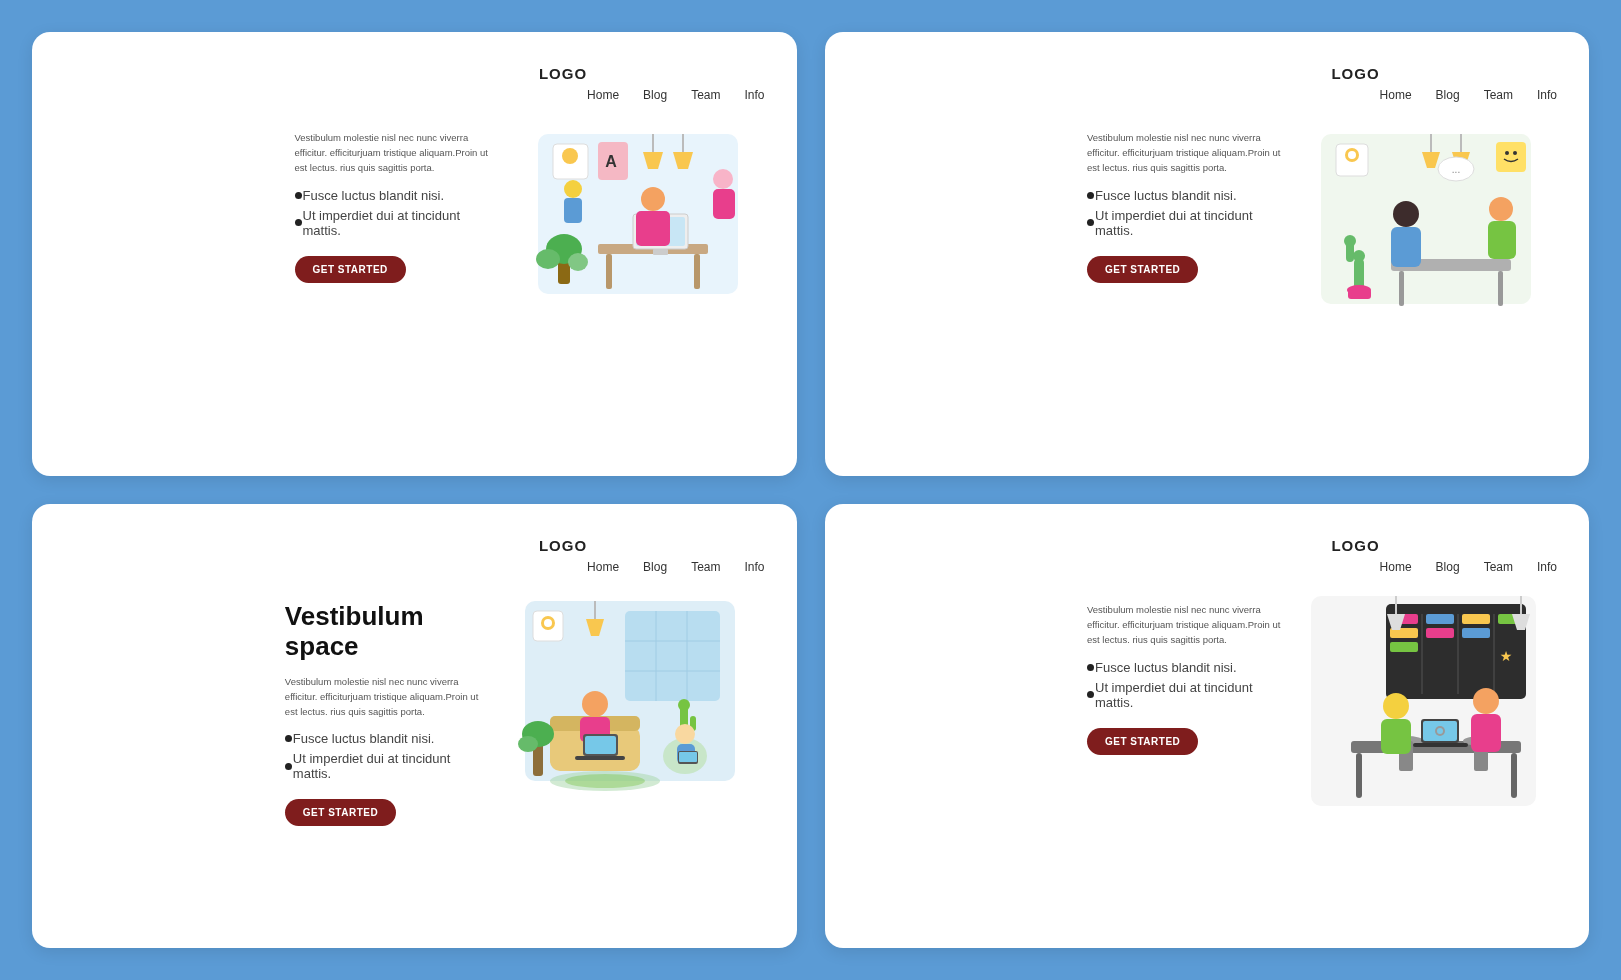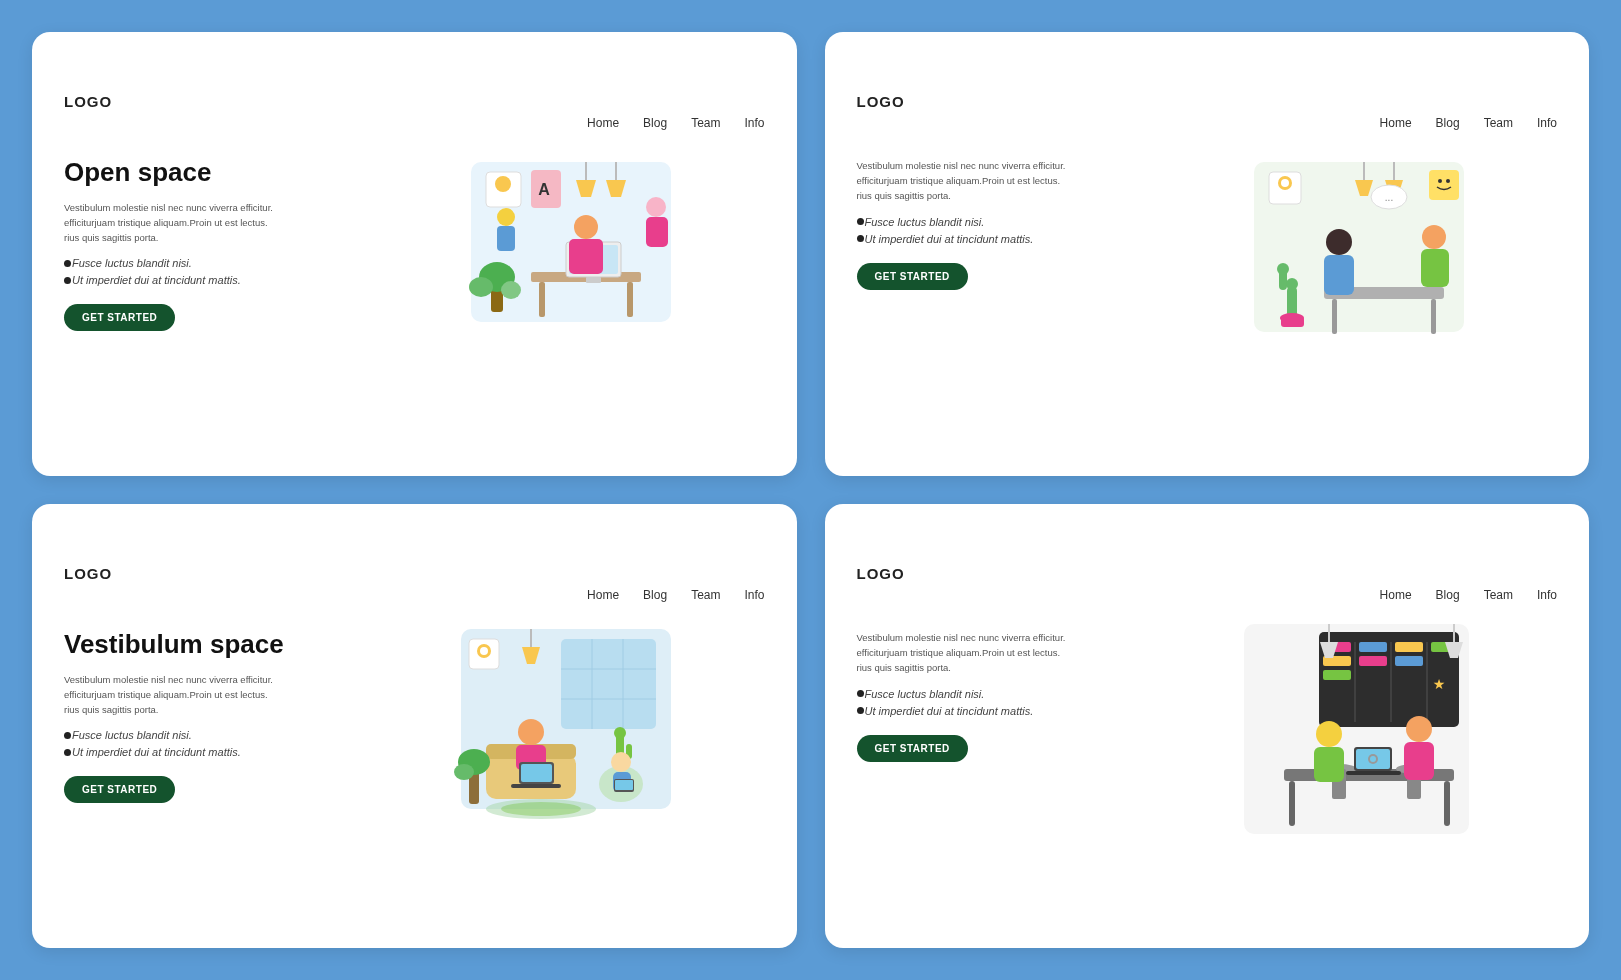--- a/index.html
+++ b/index.html
@@ -11,26 +11,27 @@
       grid-template-columns: 1fr 1fr;
       grid-template-rows: 1fr 1fr;
       gap: 28px;
       padding: 32px;
       font-family: 'Arial', sans-serif;
     }
 
     .card {
       background: white;
       border-radius: 18px;
-      padding: 40px 32px;
+      padding: 12px 32px;
       display: flex;
       flex-direction: column;
       position: relative;
       overflow: hidden;
       box-shadow: 0 4px 16px rgba(0,0,0,0.10);
+      align-items: flex-end;
     }
 
     .card-header {
       display: flex;
       align-items: center;
       justify-content: space-between;
       margin-bottom: 12px;
     }
 
     .logo {
@@ -78,39 +79,38 @@
       line-height: 1.6;
       margin-bottom: 12px;
       max-width: 210px;
     }
 
     .card-bullets {
       margin-bottom: 18px;
     }
 
     .bullet {
-      font-size: 11px;
+      font-size: 13px;
       color: #444;
       display: flex;
       align-items: center;
       gap: 1px;
       margin-bottom: 5px;
-      font-style: italic;
     }
 
     .bullet-dot {
       width: 7px;
       height: 7px;
       border-radius: 50%;
       background: #222;
       flex-shrink: 0;
     }
 
     .get-started-btn {
-      background: #14532d;
+      background: #7f1d1d;
       color: white;
       border: none;
       border-radius: 20px;
       padding: 8px 18px;
       font-size: 10px;
       font-weight: 700;
       cursor: pointer;
       letter-spacing: 0.5px;
       width: fit-content;
     }
@@ -145,21 +145,20 @@
       <span class="logo">LOGO</span>
       <nav class="nav">
         <span class="nav-item">Home</span>
         <span class="nav-item">Blog</span>
         <span class="nav-item">Team</span>
         <span class="nav-item">Info</span>
       </nav>
     </div>
     <div class="card-body">
       <div class="card-text">
-        <div class="card-title">Open space</div>
         <div class="card-desc">Vestibulum molestie nisl nec nunc viverra efficitur. efficiturjuam tristique aliquam.Proin ut est lectus. rius quis sagittis porta.</div>
         <div class="card-bullets">
 
             <div class="bullet">
               <span class="bullet-dot"></span>
               <span>Fusce luctus blandit nisi.</span>
             </div>
 
             <div class="bullet">
               <span class="bullet-dot"></span>

